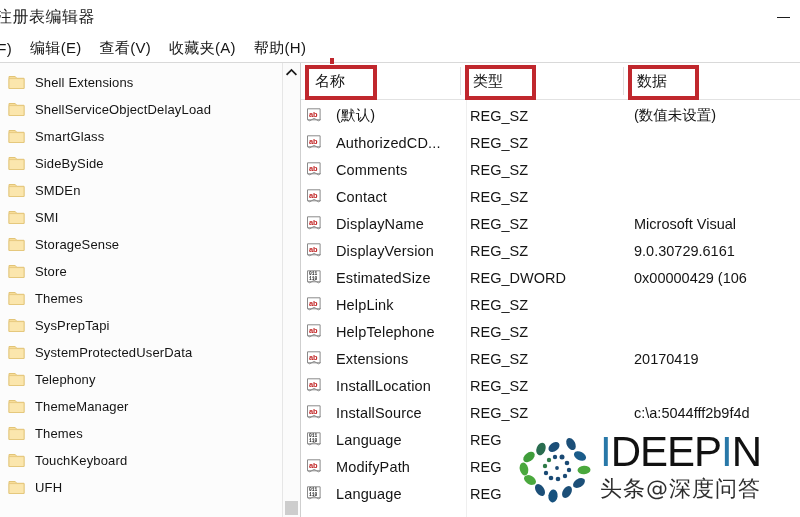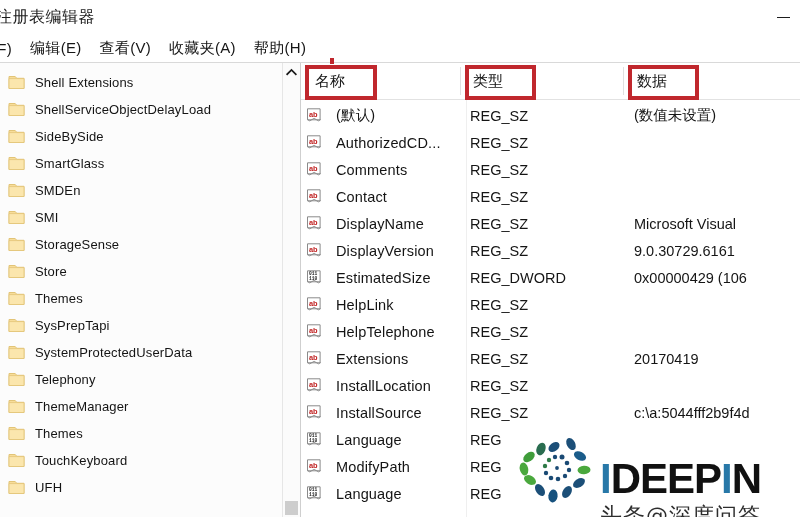--- a/index.html
+++ b/index.html
@@ -262,26 +262,25 @@
   
   .watermark {
     position: absolute;
     z-index: 30;
     pointer-events: none;
   }
   .wm-spiral { left: 505px; top: 430px; width: 90px; height: 80px; }
   .wm-text   { left: 600px; top: 432px; }
   .wm-deepin {
     font-size: 42px;
-    font-weight: bold;
+    font-weight: normal;
     letter-spacing: -1px;
     line-height: 0.95;
     color: #111111;
     font-family: "Liberation Sans", sans-serif;
-    margin-top: 27px;
   }
   .wm-deepin .blue { color: #2878a8; }
   .wm-sub {
     font-size: 22px;
     color: #1c1c1c;
     letter-spacing: 1px;
     margin-top: 2px;
     font-family: "DejaVu Sans", sans-serif;
     opacity: 0.92;
   }
@@ -330,30 +329,30 @@
             </span>
             <span class="tree-label">ShellServiceObjectDelayLoad</span>
           </div>
           <div class="tree-row">
             <span class="folder-icon">
               <svg width="17" height="15" viewBox="0 0 17 15">
                 <path d="M1 1.5 h6.2 l1.6 1.8 H16 v10.2 H1 Z" fill="#f7dd9a" stroke="#e2c477" stroke-width="1"></path>
                 <path d="M1 3.6 h15 v9.9 H1 Z" fill="#fbe6ad" stroke="#e2c477" stroke-width="0.8"></path>
               </svg>
             </span>
+            <span class="tree-label">SmartGlass</span>
+          </div>
+          <div class="tree-row">
+            <span class="folder-icon">
+              <svg width="17" height="15" viewBox="0 0 17 15">
+                <path d="M1 1.5 h6.2 l1.6 1.8 H16 v10.2 H1 Z" fill="#f7dd9a" stroke="#e2c477" stroke-width="1"></path>
+                <path d="M1 3.6 h15 v9.9 H1 Z" fill="#fbe6ad" stroke="#e2c477" stroke-width="0.8"></path>
+              </svg>
+            </span>
             <span class="tree-label">SideBySide</span>
-          </div>
-          <div class="tree-row">
-            <span class="folder-icon">
-              <svg width="17" height="15" viewBox="0 0 17 15">
-                <path d="M1 1.5 h6.2 l1.6 1.8 H16 v10.2 H1 Z" fill="#f7dd9a" stroke="#e2c477" stroke-width="1"></path>
-                <path d="M1 3.6 h15 v9.9 H1 Z" fill="#fbe6ad" stroke="#e2c477" stroke-width="0.8"></path>
-              </svg>
-            </span>
-            <span class="tree-label">SmartGlass</span>
           </div>
           <div class="tree-row">
             <span class="folder-icon">
               <svg width="17" height="15" viewBox="0 0 17 15">
                 <path d="M1 1.5 h6.2 l1.6 1.8 H16 v10.2 H1 Z" fill="#f7dd9a" stroke="#e2c477" stroke-width="1"></path>
                 <path d="M1 3.6 h15 v9.9 H1 Z" fill="#fbe6ad" stroke="#e2c477" stroke-width="0.8"></path>
               </svg>
             </span>
             <span class="tree-label">SMDEn</span>
           </div>

